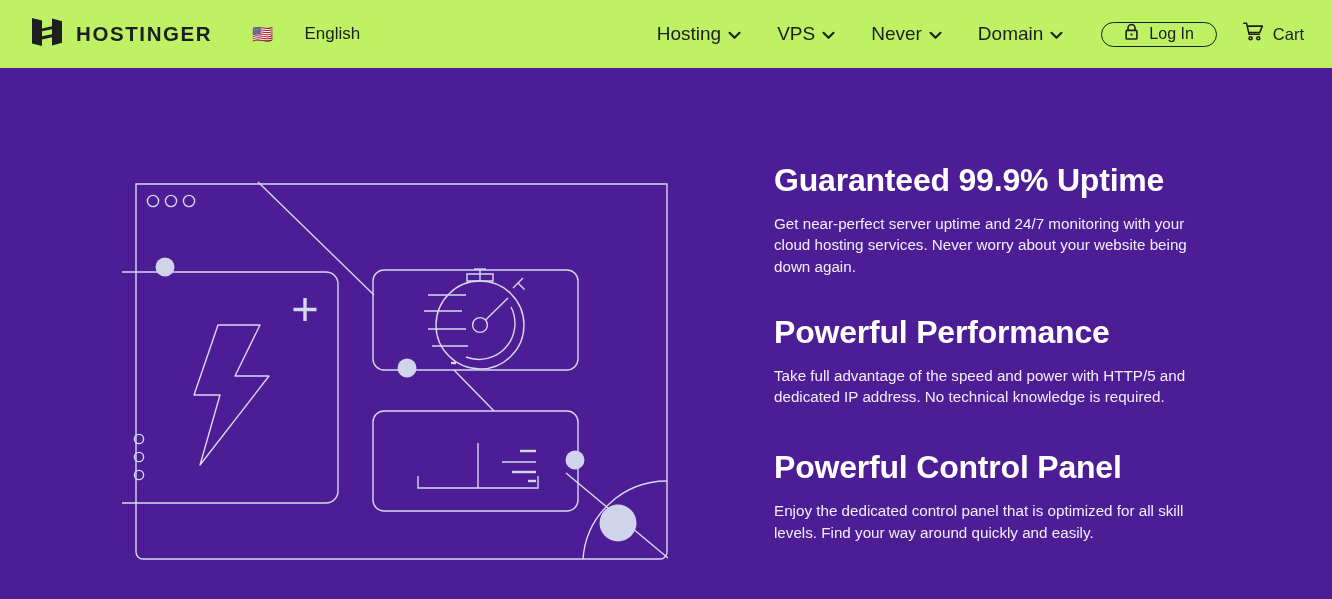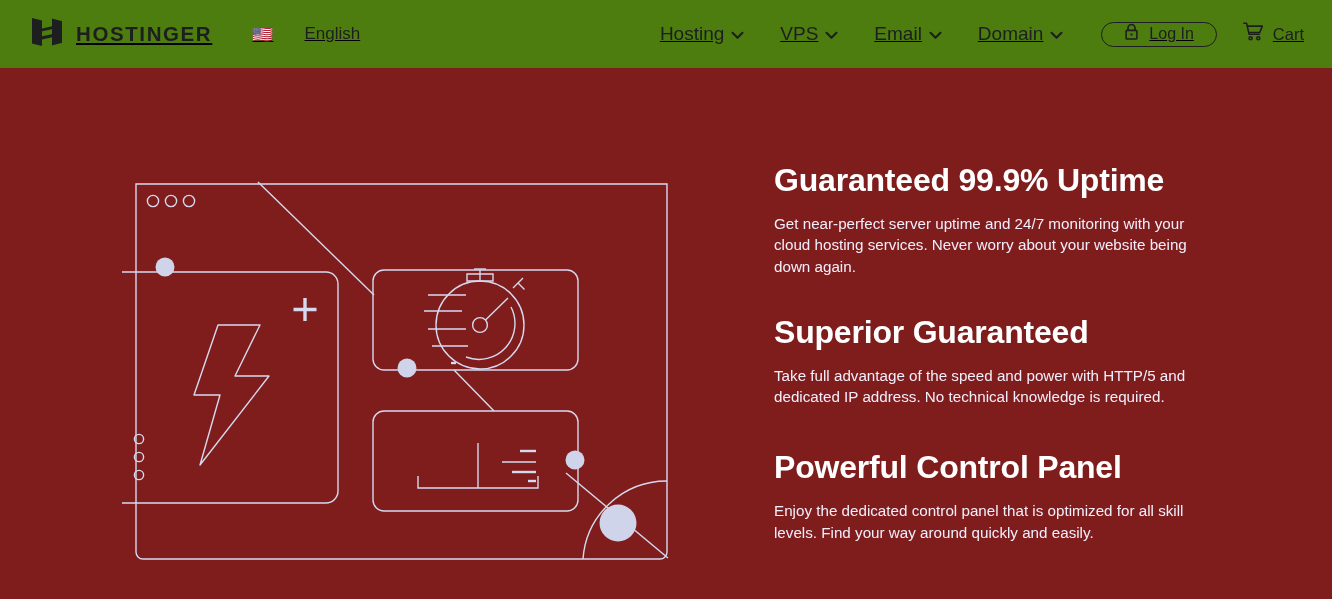--- a/index.html
+++ b/index.html
@@ -15,25 +15,24 @@
     font-family: "Liberation Sans", sans-serif;
     background: #6240e3;
     -webkit-font-smoothing: antialiased;
   }
 
   
   .site-header {
     position: relative;
     width: 1332px;
     height: 68px;
-    background: #4d7c0f;
+    background: #bef264;
     display: flex;
     align-items: center;
     padding: 0 28px 0 30px;
-    text-decoration: underline;
   }
 
   .brand {
     display: flex;
     align-items: center;
     gap: 12px;
     cursor: pointer;
   }
 
   .brand-mark { display: block; }
@@ -117,21 +116,21 @@
     background: transparent;
     border: 0;
     font-family: inherit;
   }
 
   
   .hero {
     position: relative;
     width: 1332px;
     height: 531px;
-    background: #7f1d1d;
+    background: #4c1d95;
     display: flex;
     align-items: flex-start;
   }
 
   .hero-art {
     position: absolute;
     left: 122px;
     top: 105px;
     width: 560px;
     height: 390px;
@@ -195,21 +194,21 @@
     </div>
     <div class="nav-item">
       <span>VPS</span>
       <span class="chev">
         <svg width="13" height="9" viewBox="0 0 13 9">
             <path d="M1.5 1.8 L6.5 6.8 L11.5 1.8" fill="none" stroke="#1d1e20" stroke-width="2.1" stroke-linecap="round" stroke-linejoin="round"></path>
           </svg>
       </span>
     </div>
     <div class="nav-item">
-      <span>Email</span>
+      <span>Never</span>
       <span class="chev">
         <svg width="13" height="9" viewBox="0 0 13 9">
             <path d="M1.5 1.8 L6.5 6.8 L11.5 1.8" fill="none" stroke="#1d1e20" stroke-width="2.1" stroke-linecap="round" stroke-linejoin="round"></path>
           </svg>
       </span>
     </div>
     <div class="nav-item">
       <span>Domain</span>
       <span class="chev">
         <svg width="13" height="9" viewBox="0 0 13 9">
@@ -311,21 +310,21 @@
   </div>
 
   <div class="hero-copy">
 
     <div class="feature-block">
       <h2 class="feature-title">Guaranteed 99.9% Uptime</h2>
       <p class="feature-desc">Get near-perfect server uptime and 24/7 monitoring with your cloud hosting services. Never worry about your website being down again.</p>
     </div>
 
     <div class="feature-block">
-      <h2 class="feature-title">Superior Guaranteed</h2>
+      <h2 class="feature-title">Powerful Performance</h2>
       <p class="feature-desc">Take full advantage of the speed and power with HTTP/5 and dedicated IP address. No technical knowledge is required.</p>
     </div>
 
     <div class="feature-block">
       <h2 class="feature-title">Powerful Control Panel</h2>
       <p class="feature-desc">Enjoy the dedicated control panel that is optimized for all skill levels. Find your way around quickly and easily.</p>
     </div>
 
   </div>
 </section>

